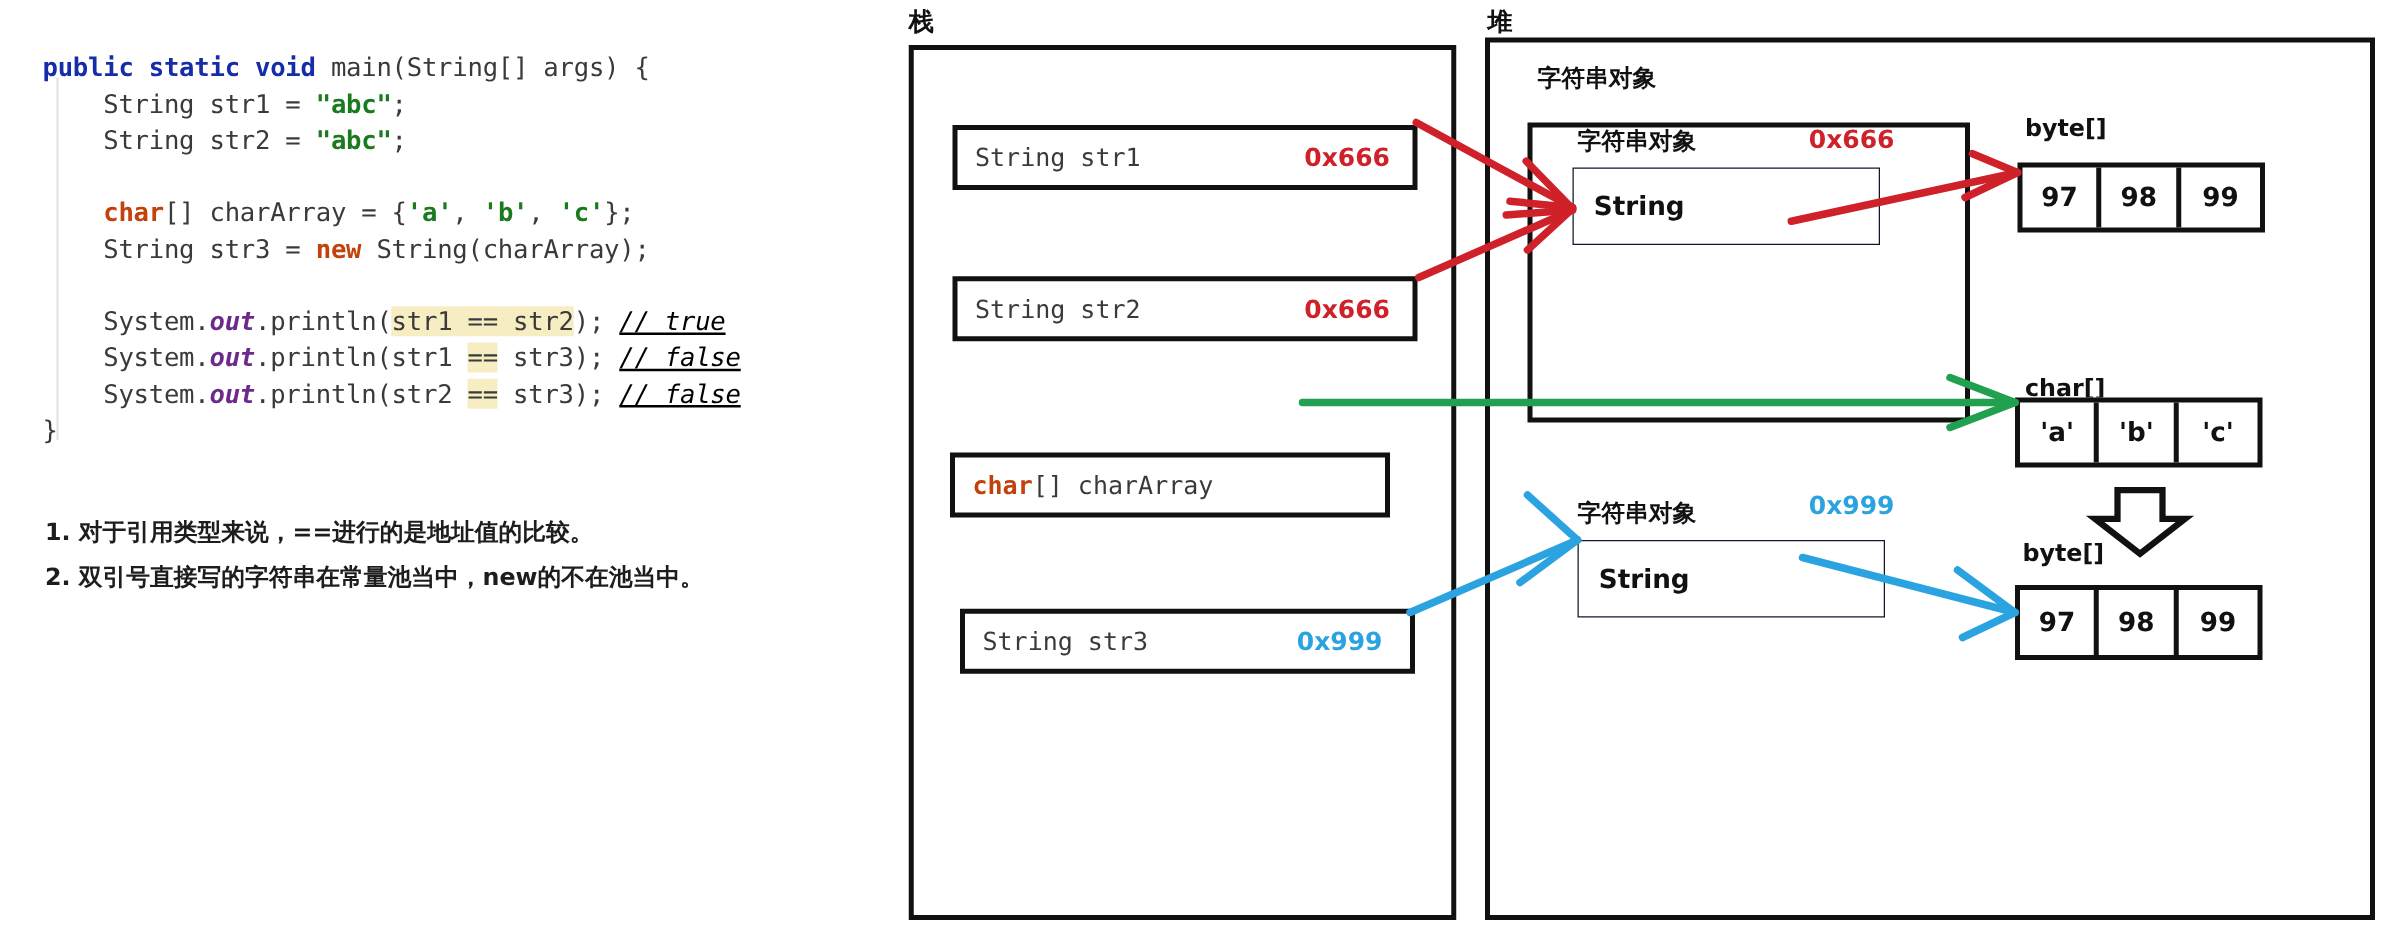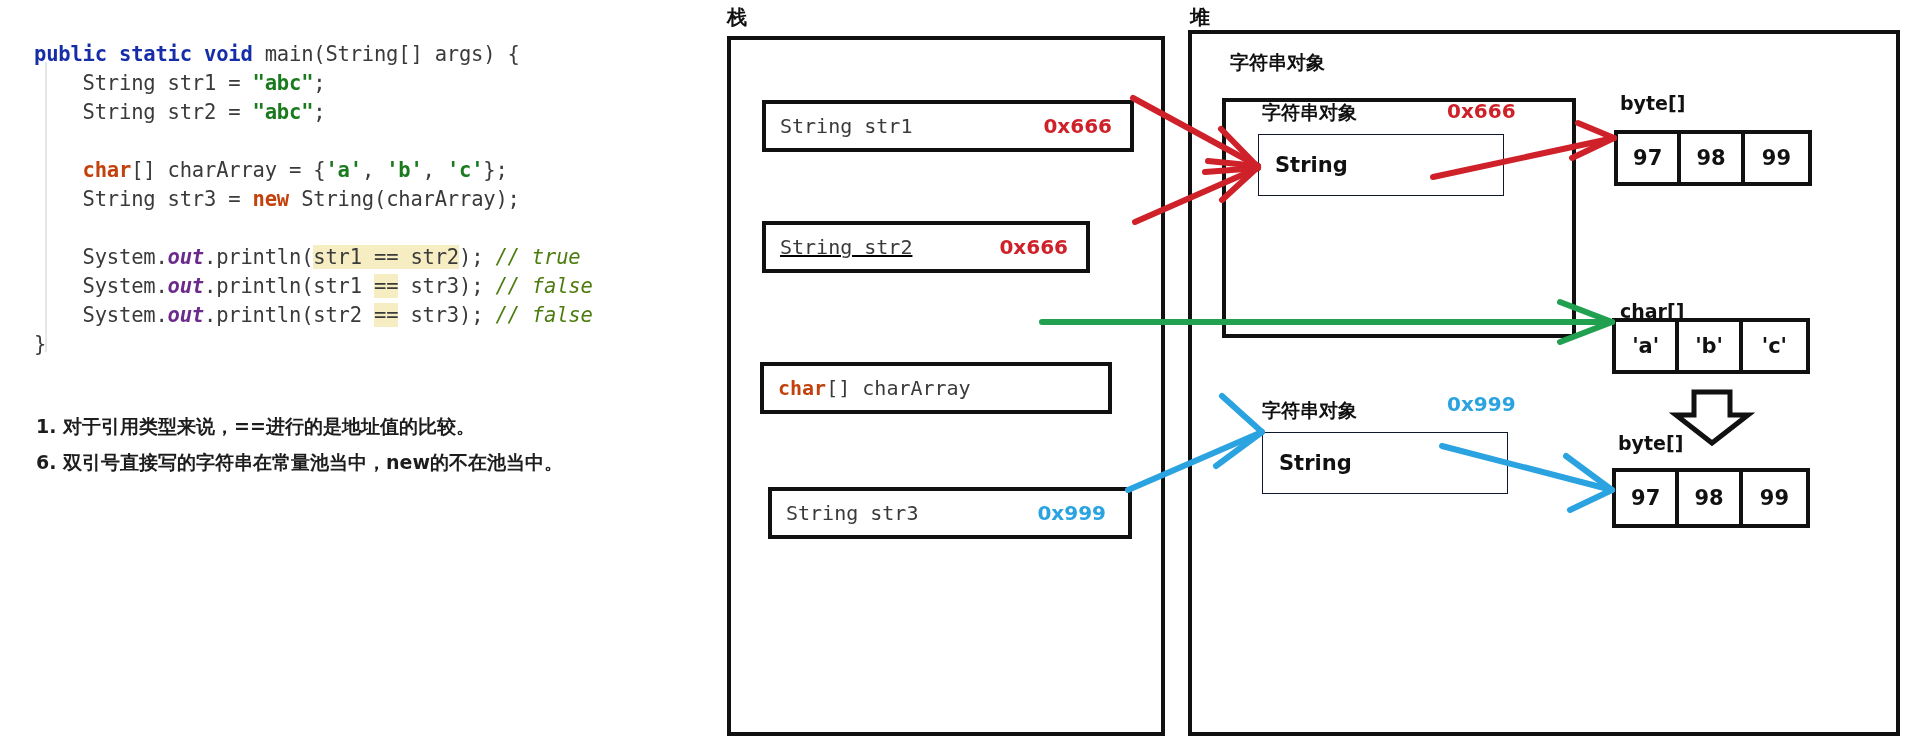--- a/index.html
+++ b/index.html
@@ -37,21 +37,21 @@
     line-height: 29px;
     color: #3a3a3a;
     white-space: pre;
     letter-spacing: -0.2px;
   }
   .kw      { color: #152ea8; font-weight: bold; }
   .kw2     { color: #c2410c; font-weight: bold; }
   .str     { color: #1a7a1e; font-weight: bold; }
   .chr     { color: #1a7a1e; font-weight: bold; }
   .fld     { color: #6b2a8c; font-weight: bold; font-style: italic; }
-  .cmt     { color: #4d7c0f; font-style: italic; }
+  .cmt     { color: #000000; font-style: italic; text-decoration: underline; }
   .hl      { background: #f7edc3; }
   .hl-narrow { background: #f7edc3; }
 
   
   #notes {
     position: absolute;
     left: 36px;
     top: 408px;
     width: 680px;
     font-family: "DejaVu Sans", sans-serif;
@@ -188,37 +188,37 @@
     String str3 = <span class="kw2">new</span> String(charArray);
 
     System.<span class="fld">out</span>.println(<span class="hl">str1 == str2</span>); <span class="cmt">// true</span>
     System.<span class="fld">out</span>.println(str1 <span class="hl-narrow">==</span> str3); <span class="cmt">// false</span>
     System.<span class="fld">out</span>.println(str2 <span class="hl-narrow">==</span> str3); <span class="cmt">// false</span>
 }</pre>
 </div>
 
 <div id="notes">
   <div>1. 对于引用类型来说，==进行的是地址值的比较。</div>
-  <div>6. 双引号直接写的字符串在常量池当中，new的不在池当中。</div>
+  <div>2. 双引号直接写的字符串在常量池当中，new的不在池当中。</div>
 </div>
 
 <div id="diagram">
 
   <div class="region-label" style="left:727px; top:4px;">栈</div>
   <div class="region-label" style="left:1190px; top:4px;">堆</div>
 
   <div class="outer-box" style="left:727px; top:36px; width:438px; height:700px;"></div>
   <div class="outer-box" style="left:1188px; top:30px; width:712px; height:706px;"></div>
 
   <div class="slot" style="left:762px; top:100px; width:372px; height:52px;">
     <span class="var">String str1</span>
     <span class="addr addr-red" style="right:18px;">0x666</span>
   </div>
 
-  <div class="slot" style="left:762px; top:221px; width:328px; height:52px;text-decoration:underline;">
+  <div class="slot" style="left:762px; top:221px; width:372px; height:52px;">
     <span class="var">String str2</span>
     <span class="addr addr-red" style="right:18px;">0x666</span>
   </div>
 
   <div class="slot" style="left:760px; top:362px; width:352px; height:52px;">
     <span class="var"><span class="kw2">char</span>[] charArray</span>
   </div>
 
   <div class="slot" style="left:768px; top:487px; width:364px; height:52px;">
     <span class="var">String str3</span>

